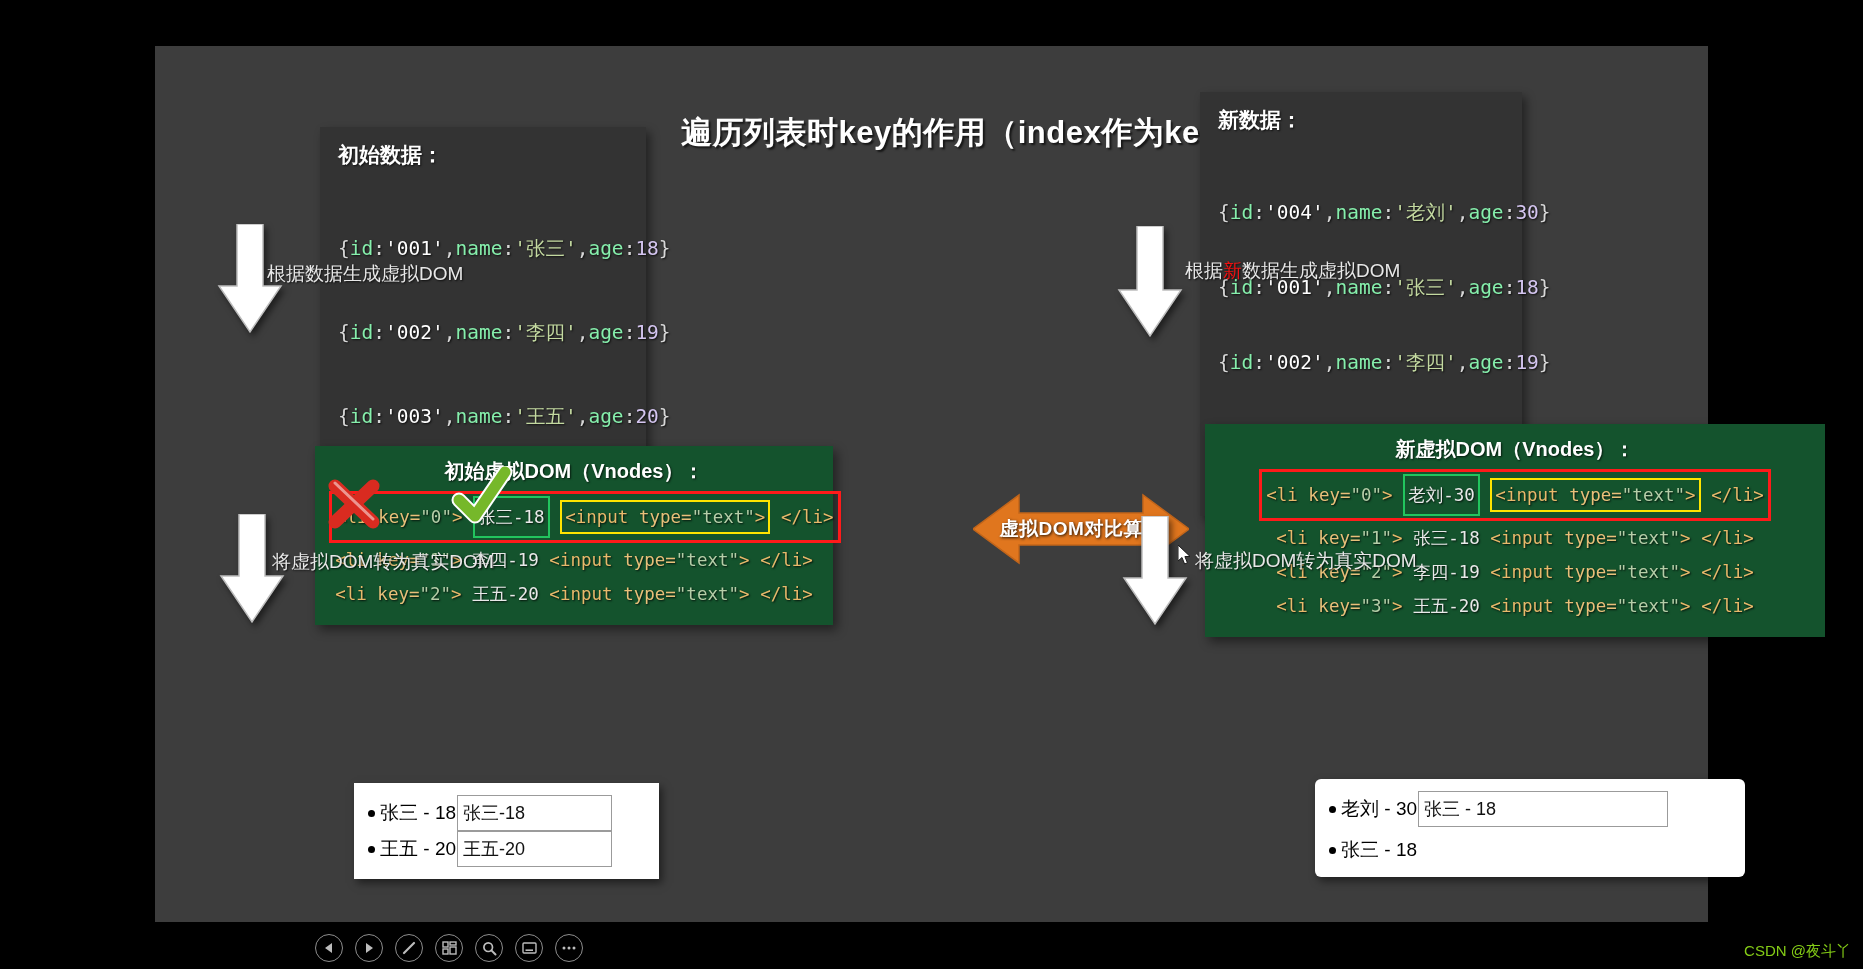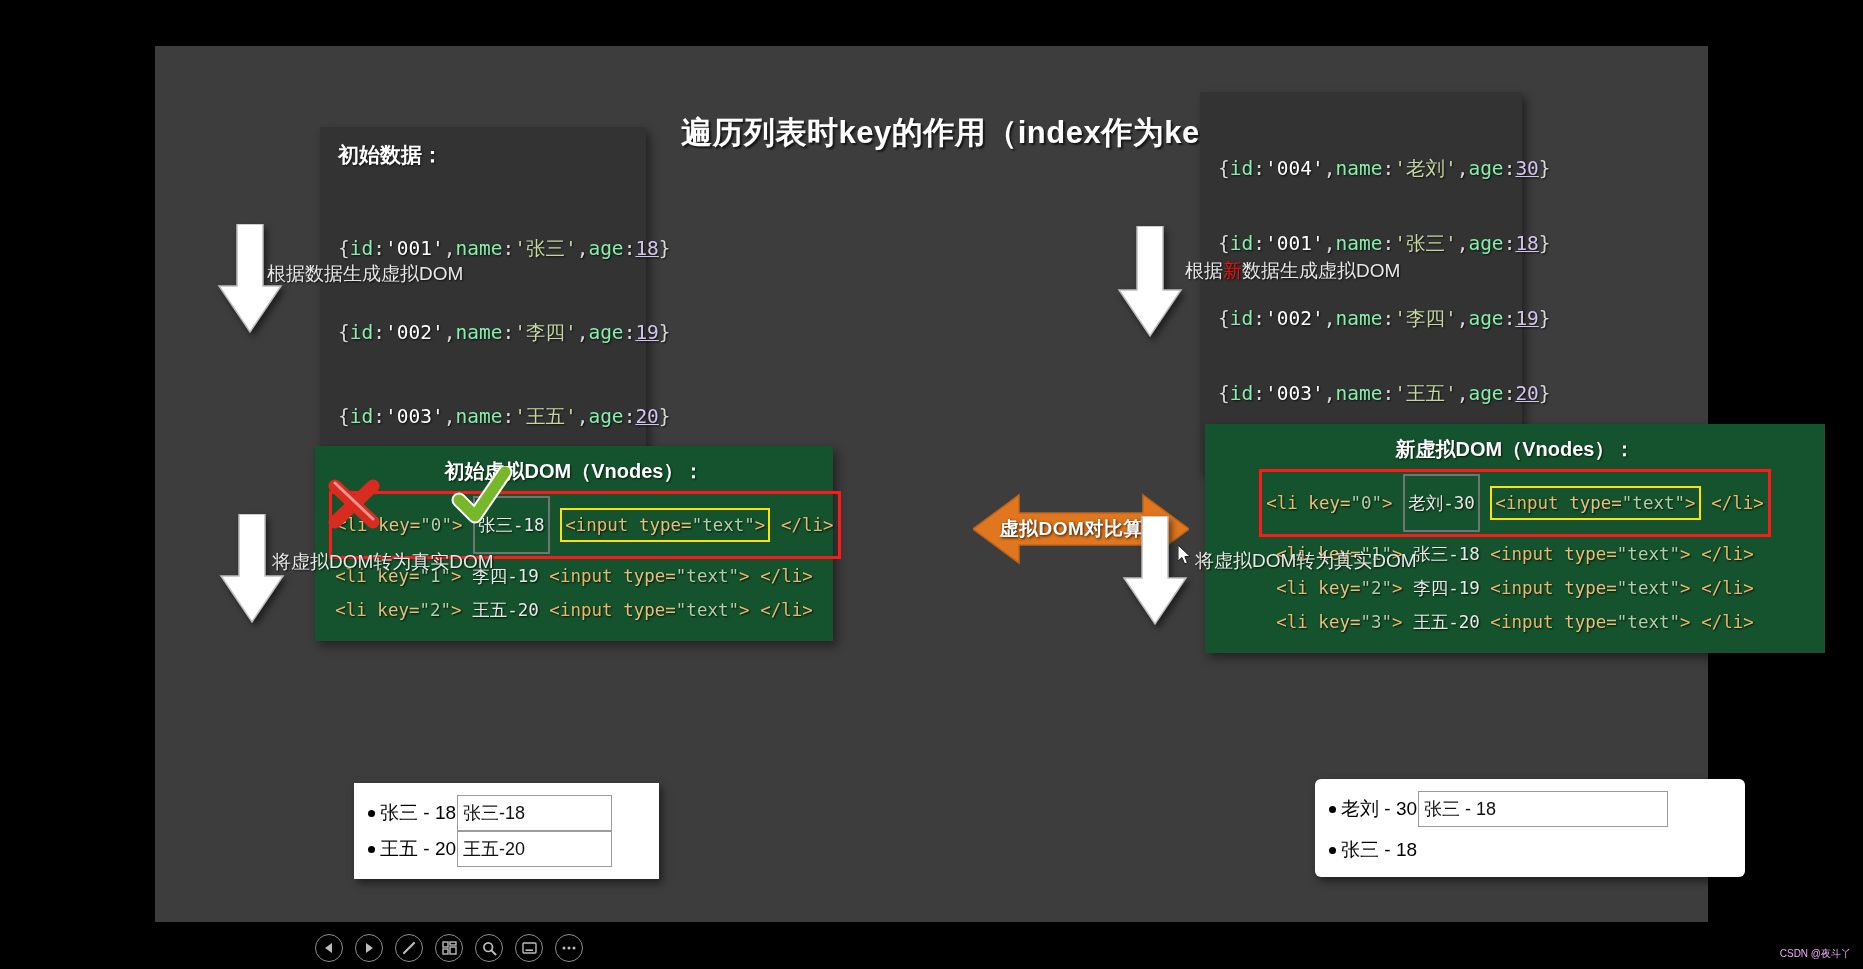--- a/index.html
+++ b/index.html
@@ -39,21 +39,21 @@
     text-shadow: 1px 1px 2px rgba(0,0,0,.7);
   }
   .code {
     font-family: "DejaVu Sans Mono", "Liberation Mono", monospace;
     font-size: 19.5px; line-height: 28px; white-space: pre;
     text-shadow: 1px 1px 2px rgba(0,0,0,.75);
   }
   .c-punc { color: #d8d8d8; }
   .c-key  { color: #86efac; }
   .c-str  { color: #ffffff; }
-  .c-num  { color: #d4c5f0; text-decoration: underline; }
+  .c-num  { color: #d4c5f0; }
   .c-cn   { color: #c3d9a0; }
 
   
   #init-data { left: 165px;  top: 81px;  width: 326px; }
   #new-data  { left: 1045px; top: 46px;  width: 322px; }
   #new-data .code { line-height: 25px; }
   #new-data .panel-title { margin-bottom: 16px; }
 
   
   .vpanel {
@@ -77,21 +77,21 @@
   .t-attr  { color: #e8c07a; }
   .t-val   { color: #b5cea8; }
   .t-txt   { color: #e9e9e9; }
 
   .hl-red {
     border: 3px solid #ff1a1a;
     padding: 2px 4px;
     display: inline-block;
     line-height: 30px;
   }
-  .box-green { border: 2px solid #737373; padding: 12px 3px; display:inline-block; }
+  .box-green { border: 2px solid #22c55e; padding: 4px 3px; display:inline-block; }
   .box-yellow{ border: 2px solid #ffe400; padding: 0 3px; display:inline-block; }
 
   #init-vdom { left: 160px; top: 400px; width: 518px; }
   #new-vdom  { left: 1050px; top: 378px; width: 620px; }
 
   
   .render-box {
     position: absolute; background: #ffffff;
     box-shadow: 3px 4px 8px rgba(0,0,0,.5);
     padding: 12px 14px;
@@ -135,21 +135,21 @@
   .tb-btn {
     width: 28px; height: 28px; border-radius: 50%;
     border: 1.6px solid #8d8d8d; background: transparent;
     display: flex; align-items: center; justify-content: center;
     color: #a8a8a8;
   }
 
   
   #watermark {
     position: absolute; right: 12px; bottom: 8px;
-    color: #f0abfc; font-size: 10px;
+    color: #84cc16; font-size: 15px;
     font-family: "Liberation Sans","DejaVu Sans",sans-serif;
   }
   
   #cursor { position: absolute; left: 1178px; top: 545px; }
 </style>
 </head>
 <body>
 
 <div id="root">
 
@@ -160,20 +160,21 @@
     <div class="panel" id="init-data">
       <div class="panel-title">初始数据：</div>
       <div class="code">
         <div><span class="c-punc">{</span><span class="c-key">id</span><span class="c-punc">:</span><span class="c-str">'001'</span><span class="c-punc">,</span><span class="c-key">name</span><span class="c-punc">:</span><span class="c-cn">'张三'</span><span class="c-punc">,</span><span class="c-key">age</span><span class="c-punc">:</span><span class="c-num">18</span><span class="c-punc">}</span></div>
         <div><span class="c-punc">{</span><span class="c-key">id</span><span class="c-punc">:</span><span class="c-str">'002'</span><span class="c-punc">,</span><span class="c-key">name</span><span class="c-punc">:</span><span class="c-cn">'李四'</span><span class="c-punc">,</span><span class="c-key">age</span><span class="c-punc">:</span><span class="c-num">19</span><span class="c-punc">}</span></div>
         <div><span class="c-punc">{</span><span class="c-key">id</span><span class="c-punc">:</span><span class="c-str">'003'</span><span class="c-punc">,</span><span class="c-key">name</span><span class="c-punc">:</span><span class="c-cn">'王五'</span><span class="c-punc">,</span><span class="c-key">age</span><span class="c-punc">:</span><span class="c-num">20</span><span class="c-punc">}</span></div>
       </div>
     </div>
 
     <div class="panel" id="new-data">
+      <div class="panel-title">新数据：</div>
       <div class="code">
         <div><span class="c-punc">{</span><span class="c-key">id</span><span class="c-punc">:</span><span class="c-str">'004'</span><span class="c-punc">,</span><span class="c-key">name</span><span class="c-punc">:</span><span class="c-cn">'老刘'</span><span class="c-punc">,</span><span class="c-key">age</span><span class="c-punc">:</span><span class="c-num">30</span><span class="c-punc">}</span></div>
         <div><span class="c-punc">{</span><span class="c-key">id</span><span class="c-punc">:</span><span class="c-str">'001'</span><span class="c-punc">,</span><span class="c-key">name</span><span class="c-punc">:</span><span class="c-cn">'张三'</span><span class="c-punc">,</span><span class="c-key">age</span><span class="c-punc">:</span><span class="c-num">18</span><span class="c-punc">}</span></div>
         <div><span class="c-punc">{</span><span class="c-key">id</span><span class="c-punc">:</span><span class="c-str">'002'</span><span class="c-punc">,</span><span class="c-key">name</span><span class="c-punc">:</span><span class="c-cn">'李四'</span><span class="c-punc">,</span><span class="c-key">age</span><span class="c-punc">:</span><span class="c-num">19</span><span class="c-punc">}</span></div>
         <div><span class="c-punc">{</span><span class="c-key">id</span><span class="c-punc">:</span><span class="c-str">'003'</span><span class="c-punc">,</span><span class="c-key">name</span><span class="c-punc">:</span><span class="c-cn">'王五'</span><span class="c-punc">,</span><span class="c-key">age</span><span class="c-punc">:</span><span class="c-num">20</span><span class="c-punc">}</span></div>
       </div>
     </div>
 
     <svg class="arrow-down" style="left:60px; top:178px;" width="70" height="110" viewBox="0 0 70 110">
       <polygon points="22,0 48,0 48,62 66,62 35,108 4,62 22,62" fill="#ffffff" stroke="#bdbdbd" stroke-width="1.5"></polygon>

